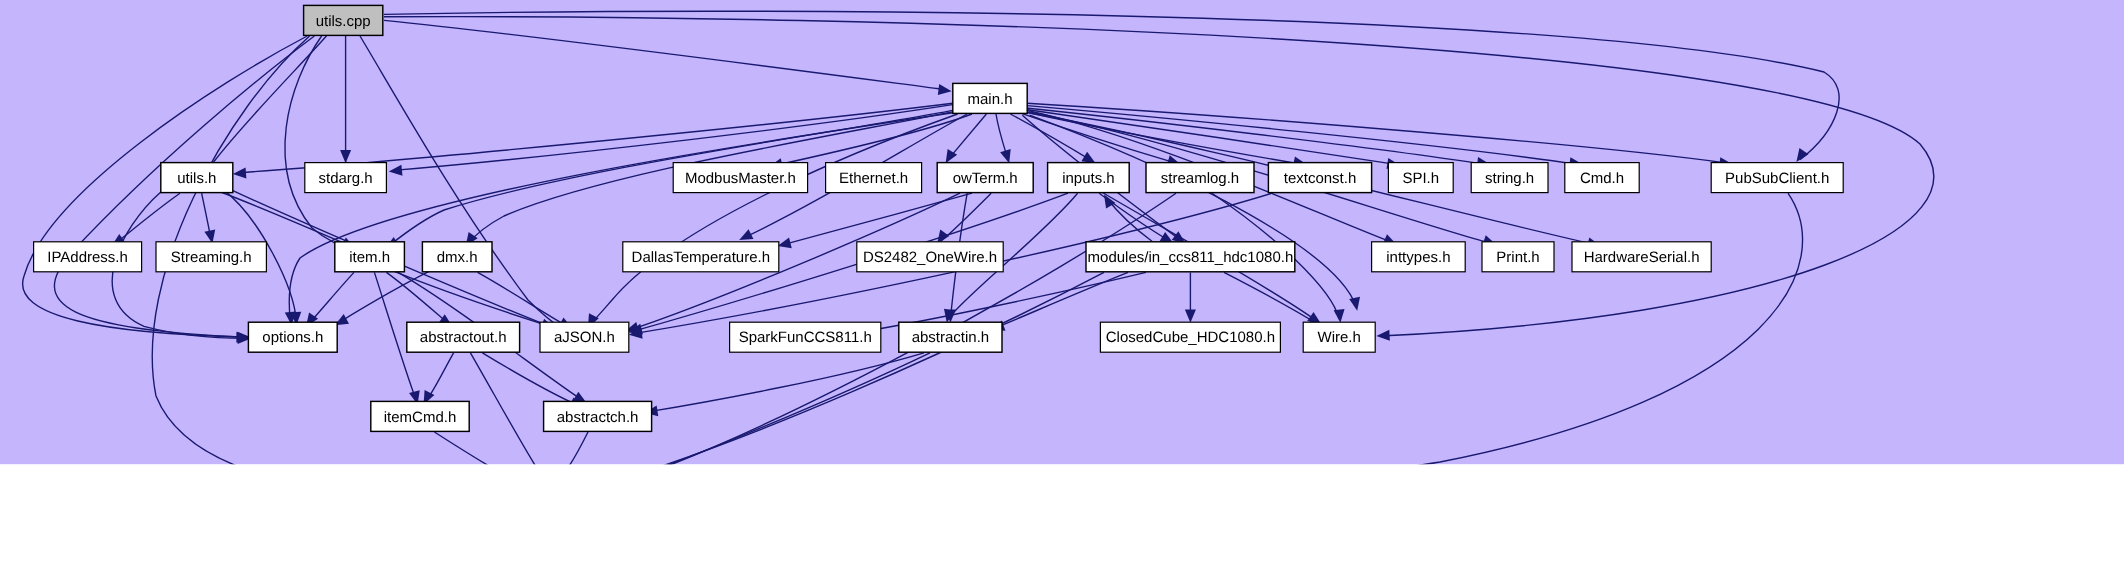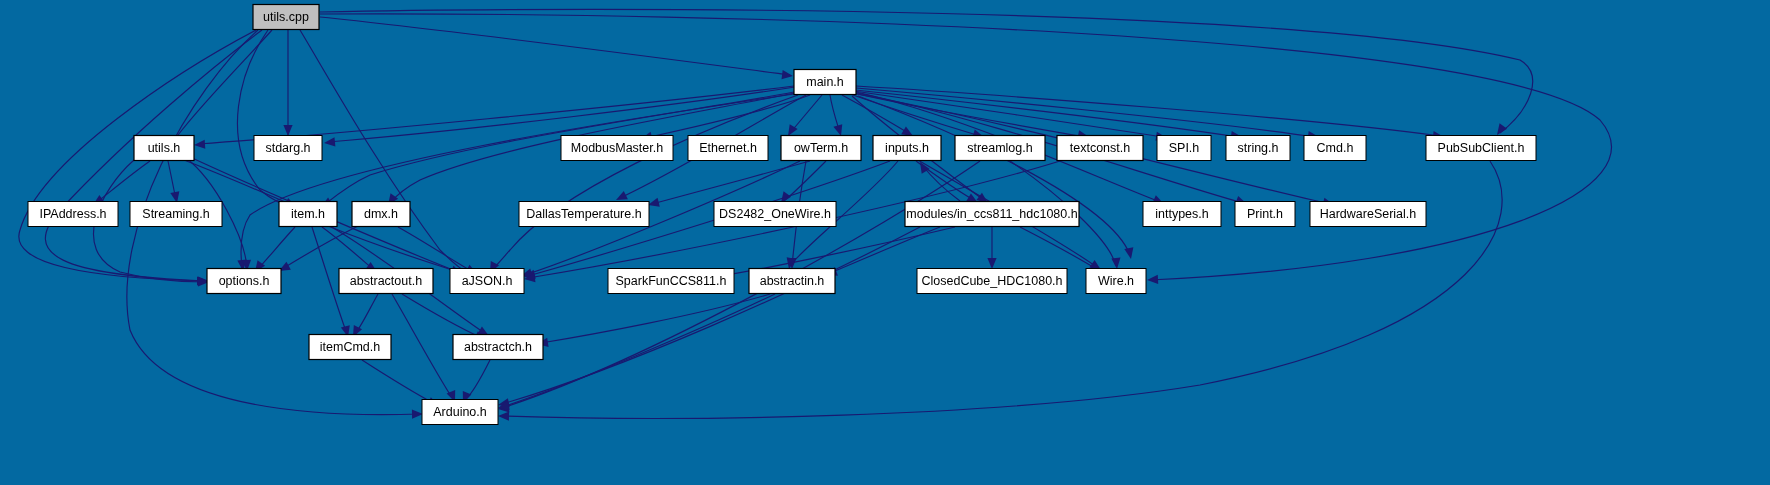--- a/index.html
+++ b/index.html
@@ -1,17 +1,17 @@
 <!DOCTYPE html>
 <html><head>
 <meta charset="utf-8">
 <style>
   html,body{margin:0;padding:0;background:#ffffff;}
   body{font-family:"Liberation Sans",sans-serif;}
-  #graph-root{position:relative;width:1770px;height:485px;background:#0369a1;overflow:hidden;text-align:center;}
+  #graph-root{position:relative;width:1770px;height:387px;background:#c4b5fd;overflow:hidden;text-align:center;}
   svg#graph-svg{position:absolute;left:0;top:0;width:1770px;height:485px;}
   .node-label{font-family:"Liberation Sans",sans-serif;font-size:12.5px;fill:#000;dominant-baseline:middle;text-anchor:middle;}
   .node-box{stroke:#000;}
   .edge{fill:none;stroke:#191970;stroke-width:1.15px;}
   .arrow{fill:#191970;stroke:none;}
 </style>
 </head>
 <body>
 
 <div id="graph-root">

